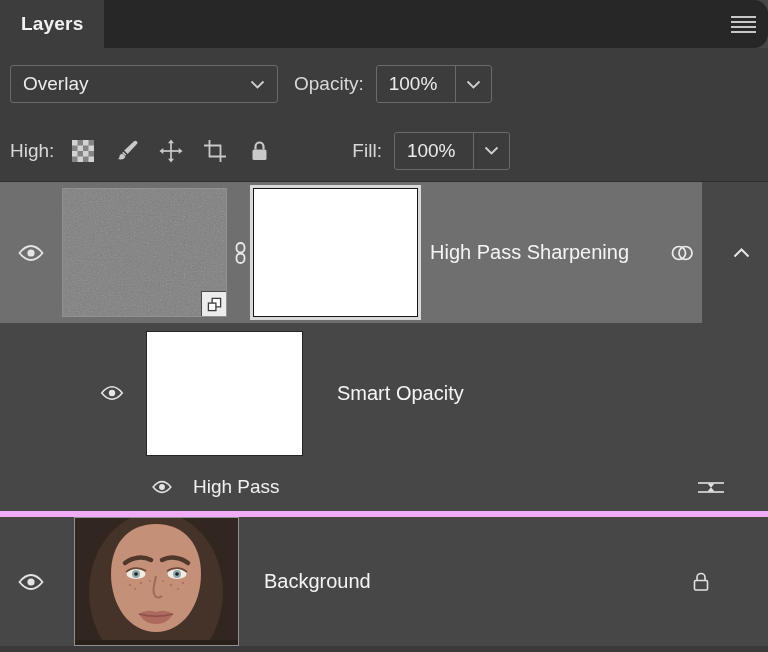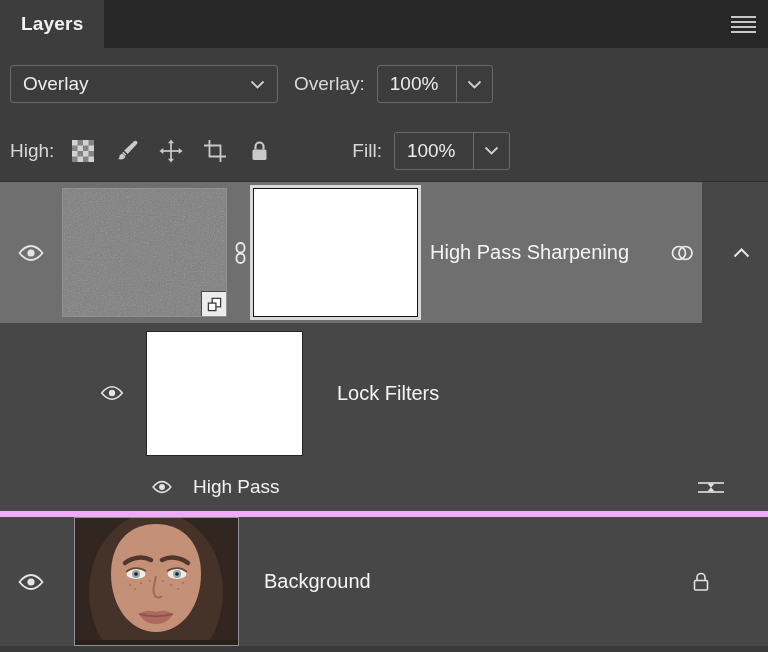--- a/index.html
+++ b/index.html
@@ -6,21 +6,21 @@
   html, body { width: 768px; height: 652px; }
   body {
     font-family: "Liberation Sans", sans-serif;
     background: #474747;
     overflow: hidden;
     color: #eee;
   }
   .panel { width: 768px; height: 652px; display: flex; flex-direction: column; }
 
   
-  .tabbar { height: 48px; background: #272727; display: flex; flex: none; position: relative; }
+  .tabbar { height: 48px; background: #272727; display: flex; flex: none; position: relative; border-radius: 14px; }
   .tab { background: #3d3d3d; padding: 0 21px; display: flex; align-items: center; cursor: pointer; }
   .tab-label { color: #f1f1f1; font-size: 19px; font-weight: 700; letter-spacing: .2px; }
   .menu-btn { position: absolute; right: 10px; top: 13px; width: 30px; height: 22px;
               display: flex; align-items: center; justify-content: center; cursor: pointer; }
   .hamburger { display: flex; flex-direction: column; gap: 3px; }
   .hamburger i { display: block; width: 25px; height: 2px; background: #c7c7c7; }
 
   
   .controls { background: #3d3d3d; flex: none; }
   .crow { display: flex; align-items: center; }
@@ -97,21 +97,21 @@
   </div>
 
   <div class="controls">
     <div class="crow row1">
       <div class="dropdown">
         <span class="dd-text">Overlay</span>
         <svg class="chev" width="15" height="9" viewBox="0 0 15 9" fill="none" stroke="currentColor" stroke-width="1.8">
             <path d="M1.5 1.5l6 6 6-6"></path>
           </svg>
       </div>
-      <span class="label">Overlay:</span>
+      <span class="label">Opacity:</span>
       <div class="combo">
         <span class="combo-text">100%</span>
         <span class="combo-chev">
           <svg class="chev" width="15" height="9" viewBox="0 0 15 9" fill="none" stroke="currentColor" stroke-width="1.8">
               <path d="M1.5 1.5l6 6 6-6"></path>
             </svg>
         </span>
       </div>
     </div>
     <div class="crow row2">
@@ -224,21 +224,21 @@
     </div>
 
     <div class="layer-row row-sf">
       <div class="sf-eye">
         <svg width="24" height="16" viewBox="0 0 26 18" fill="none">
           <path d="M13 2C7 2 2.6 7.6 1.5 9c1.1 1.4 5.5 7 11.5 7s10.4-5.6 11.5-7C23.4 7.6 19 2 13 2z" stroke="currentColor" stroke-width="1.8"></path>
           <circle cx="13" cy="9" r="3.6" fill="currentColor"></circle>
         </svg>
       </div>
       <div class="white-thumb"></div>
-      <span class="layer-name sf-name">Lock Filters</span>
+      <span class="layer-name sf-name">Smart Opacity</span>
     </div>
 
     <div class="layer-row row-hp">
       <span class="hp-eye">
         <svg width="20" height="14" viewBox="0 0 26 18" fill="none">
           <path d="M13 2C7 2 2.6 7.6 1.5 9c1.1 1.4 5.5 7 11.5 7s10.4-5.6 11.5-7C23.4 7.6 19 2 13 2z" stroke="currentColor" stroke-width="2"></path>
           <circle cx="13" cy="9" r="3.8" fill="currentColor"></circle>
         </svg>
       </span>
       <span class="hp-name">High Pass</span>

